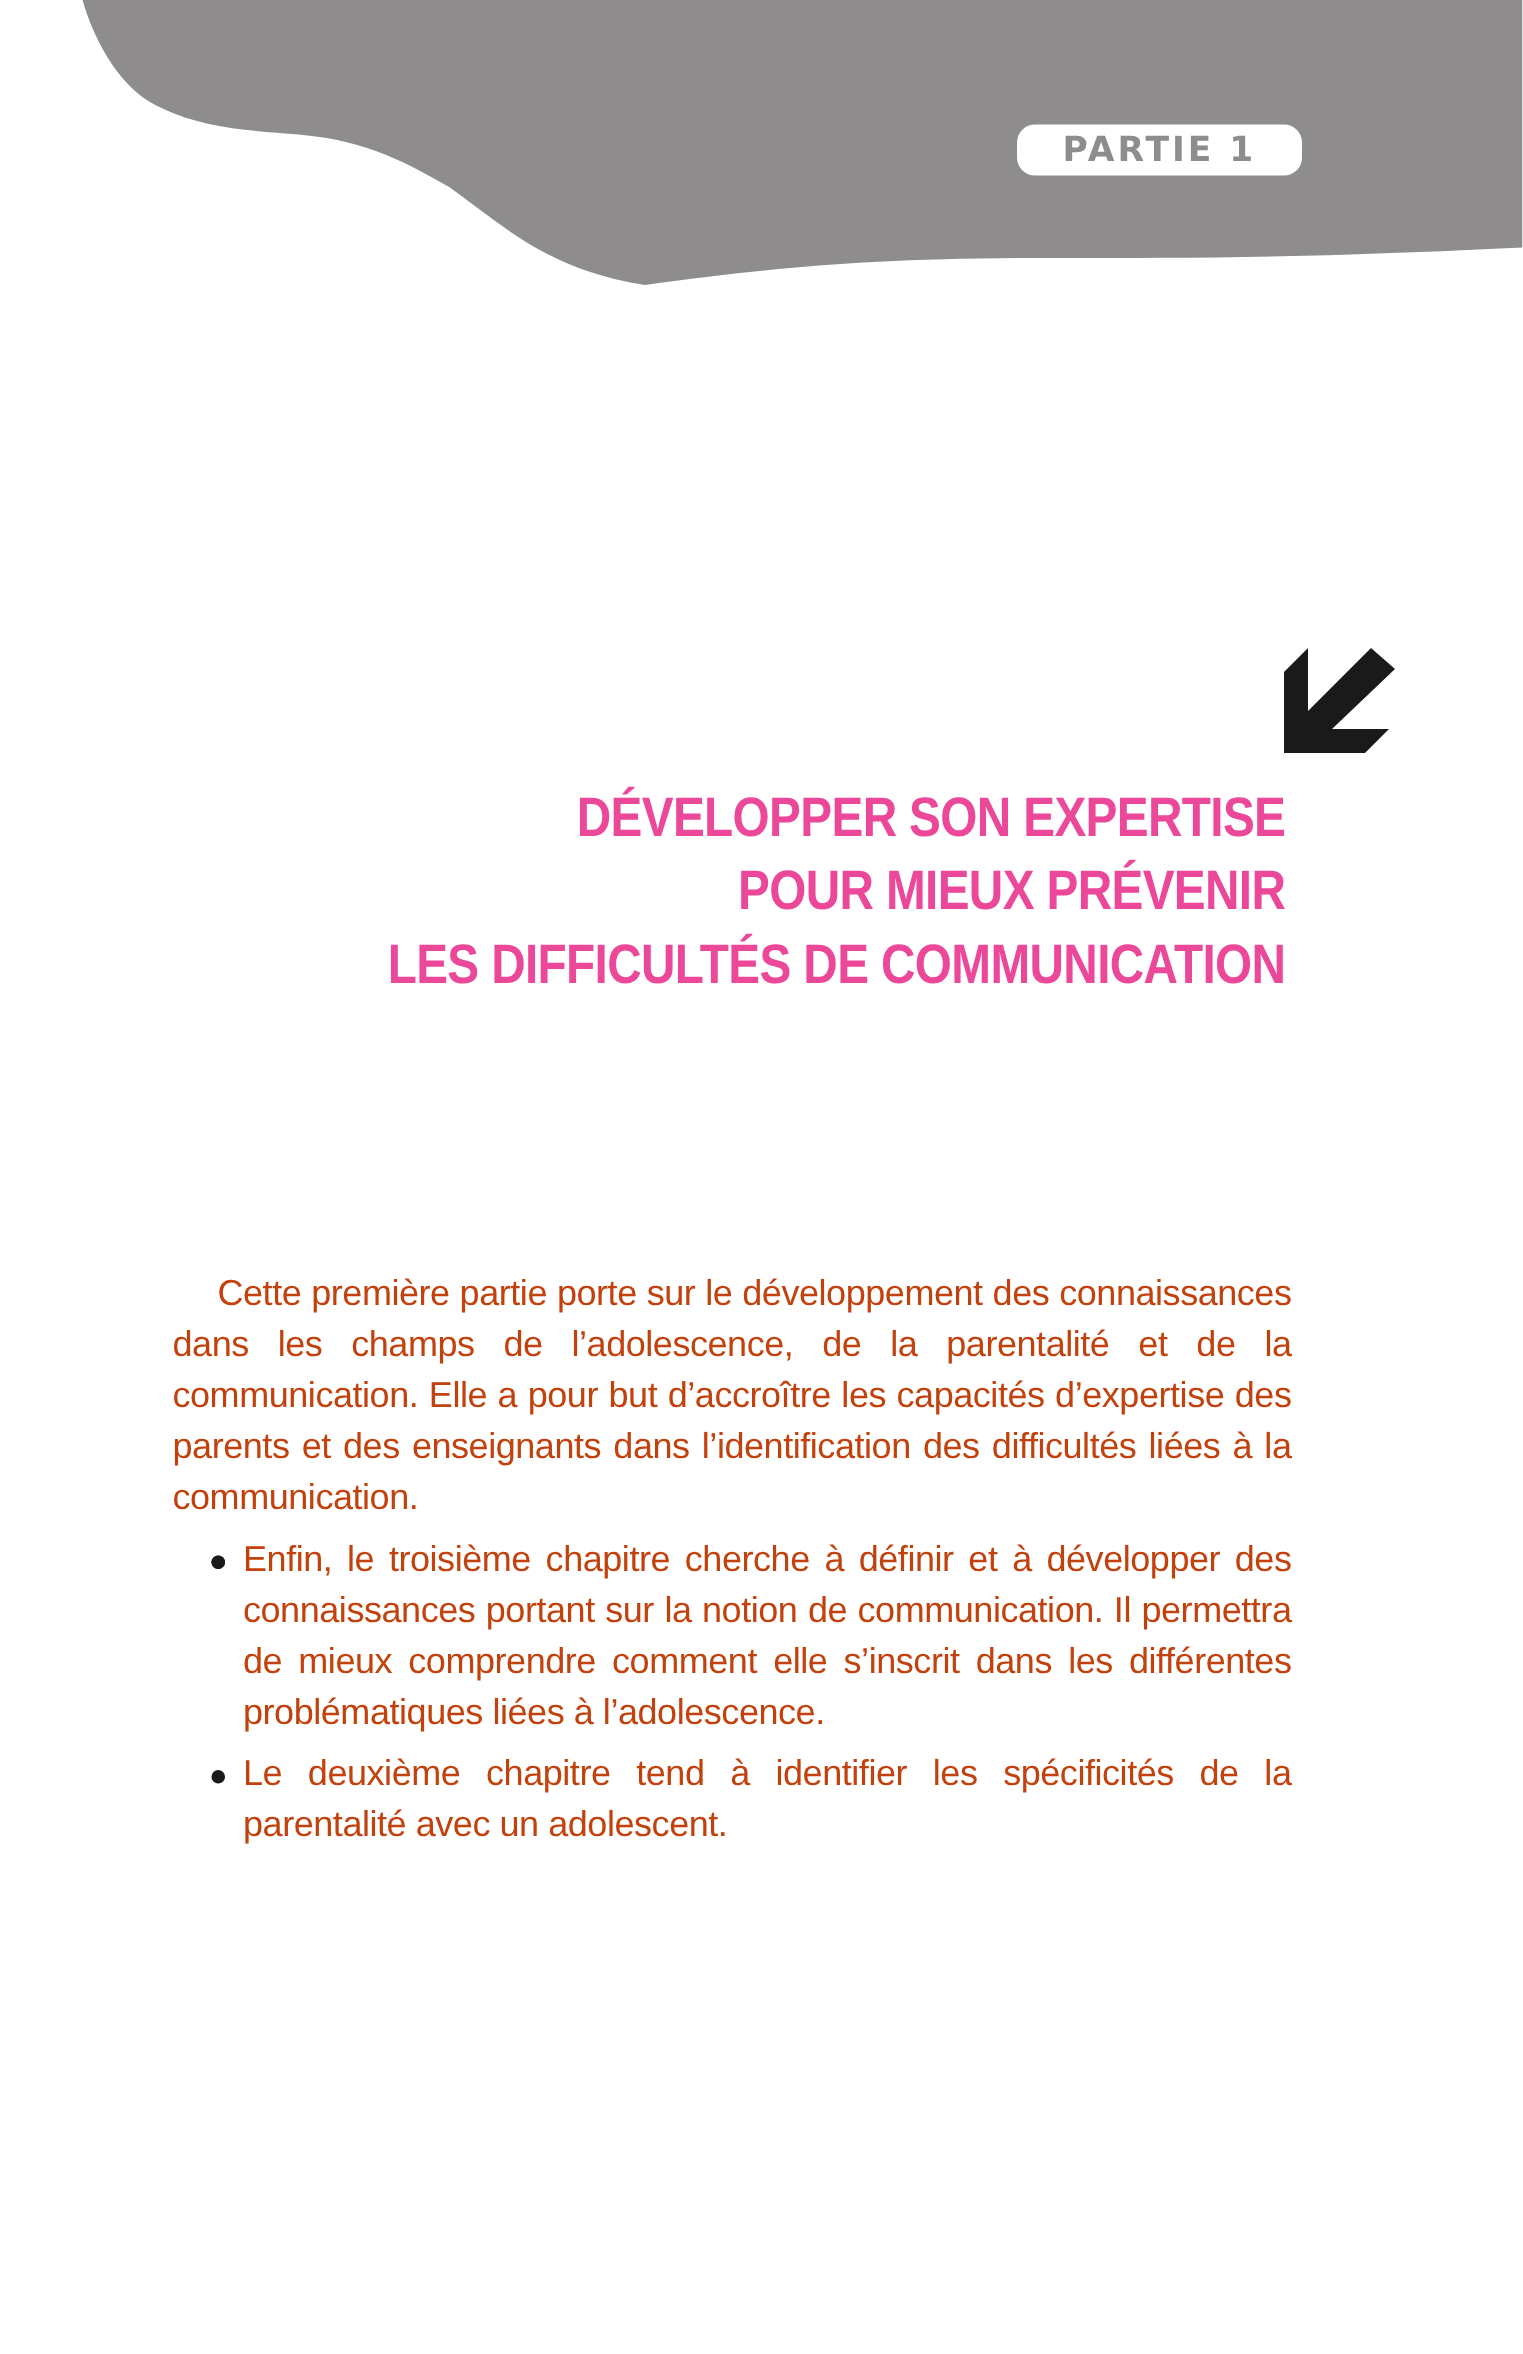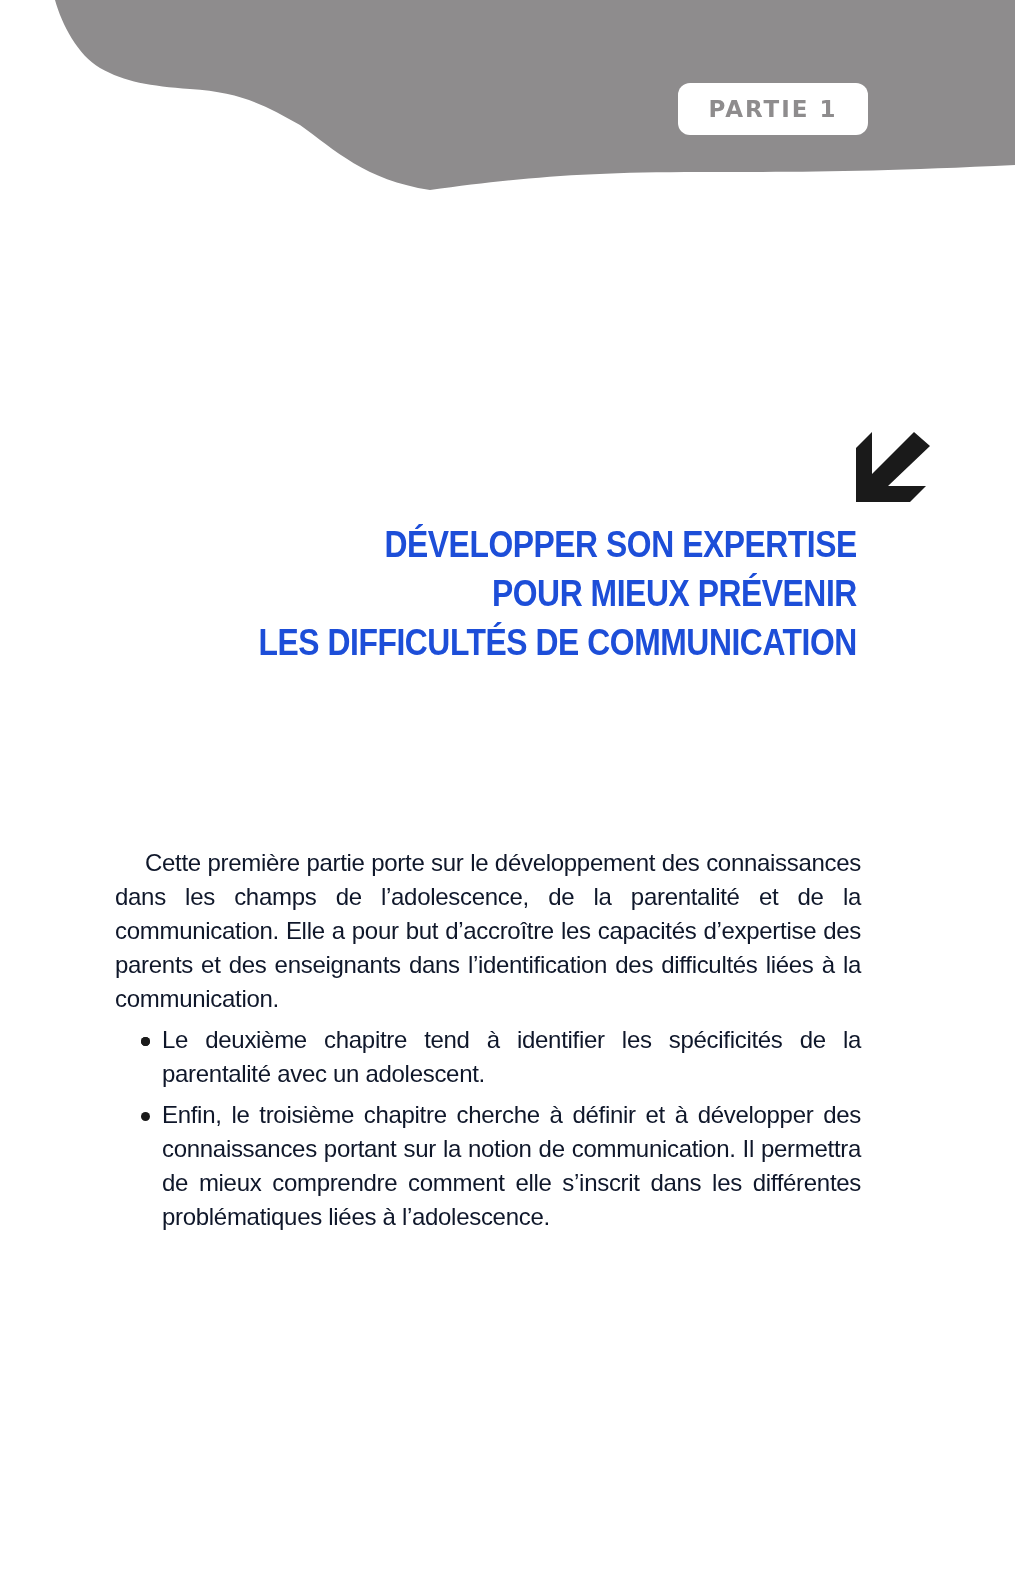--- a/index.html
+++ b/index.html
@@ -20,21 +20,21 @@
     left: 0;
     top: 0;
     width: 1015px;
     height: 200px;
   }
   .part-badge {
     position: absolute;
     left: 678px;
     top: 83px;
     width: 190px;
-    height: 52px;
+    height: 34px;
     background: #ffffff;
     border-radius: 12px;
     display: flex;
     align-items: center;
     justify-content: center;
   }
   .part-badge span {
     font-family: "DejaVu Sans", sans-serif;
     font-weight: bold;
     font-size: 23px;
@@ -50,37 +50,37 @@
   }
   .title {
     position: absolute;
     right: 158px;
     top: 520px;
     text-align: right;
     font-family: "Liberation Sans", sans-serif;
     font-weight: bold;
     font-size: 37px;
     line-height: 49px;
-    color: #1d4ed8;
+    color: #ec4899;
     letter-spacing: -0.5px;
   }
   .title div {
     transform-origin: right center;
     transform: scaleX(0.86);
     white-space: nowrap;
   }
   .body-text {
     position: absolute;
     left: 115px;
     top: 846px;
     width: 746px;
     font-family: "Liberation Sans", sans-serif;
     font-size: 24px;
     line-height: 34px;
-    color: #0f172a;
+    color: #c2410c;
   }
   .intro {
     margin: 0;
     text-align: justify;
     text-indent: 30px;
     letter-spacing: -0.3px;
   }
   .bullets {
     list-style: none;
     margin: 7px 0 0 0;
@@ -125,20 +125,20 @@
 </div>
 
 <div class="body-text">
   <p class="intro">Cette première partie porte sur le développement des connaissances dans les champs de l’adolescence, de la parentalité et de la communication. Elle a pour but d’accroître les capacités d’expertise des parents et des enseignants dans l’identification des difficultés liées à la communication.</p>
   <ul class="bullets">
     <li>
       <span class="dot"></span>
     </li>
     <li>
       <span class="dot"></span>
-      <span>Le deuxième chapitre tend à identifier les spécificités de la parentalité avec un adolescent.</span>
+      <span>Enfin, le troisième chapitre cherche à définir et à développer des connaissances portant sur la notion de communication. Il permettra de mieux comprendre comment elle s’inscrit dans les différentes problématiques liées à l’adolescence.</span>
     </li>
     <li>
       <span class="dot"></span>
-      <span>Enfin, le troisième chapitre cherche à définir et à développer des connaissances portant sur la notion de communication. Il permettra de mieux comprendre comment elle s’inscrit dans les différentes problématiques liées à l’adolescence.</span>
+      <span>Le deuxième chapitre tend à identifier les spécificités de la parentalité avec un adolescent.</span>
     </li>
   </ul>
 </div>
 
 </body></html>

